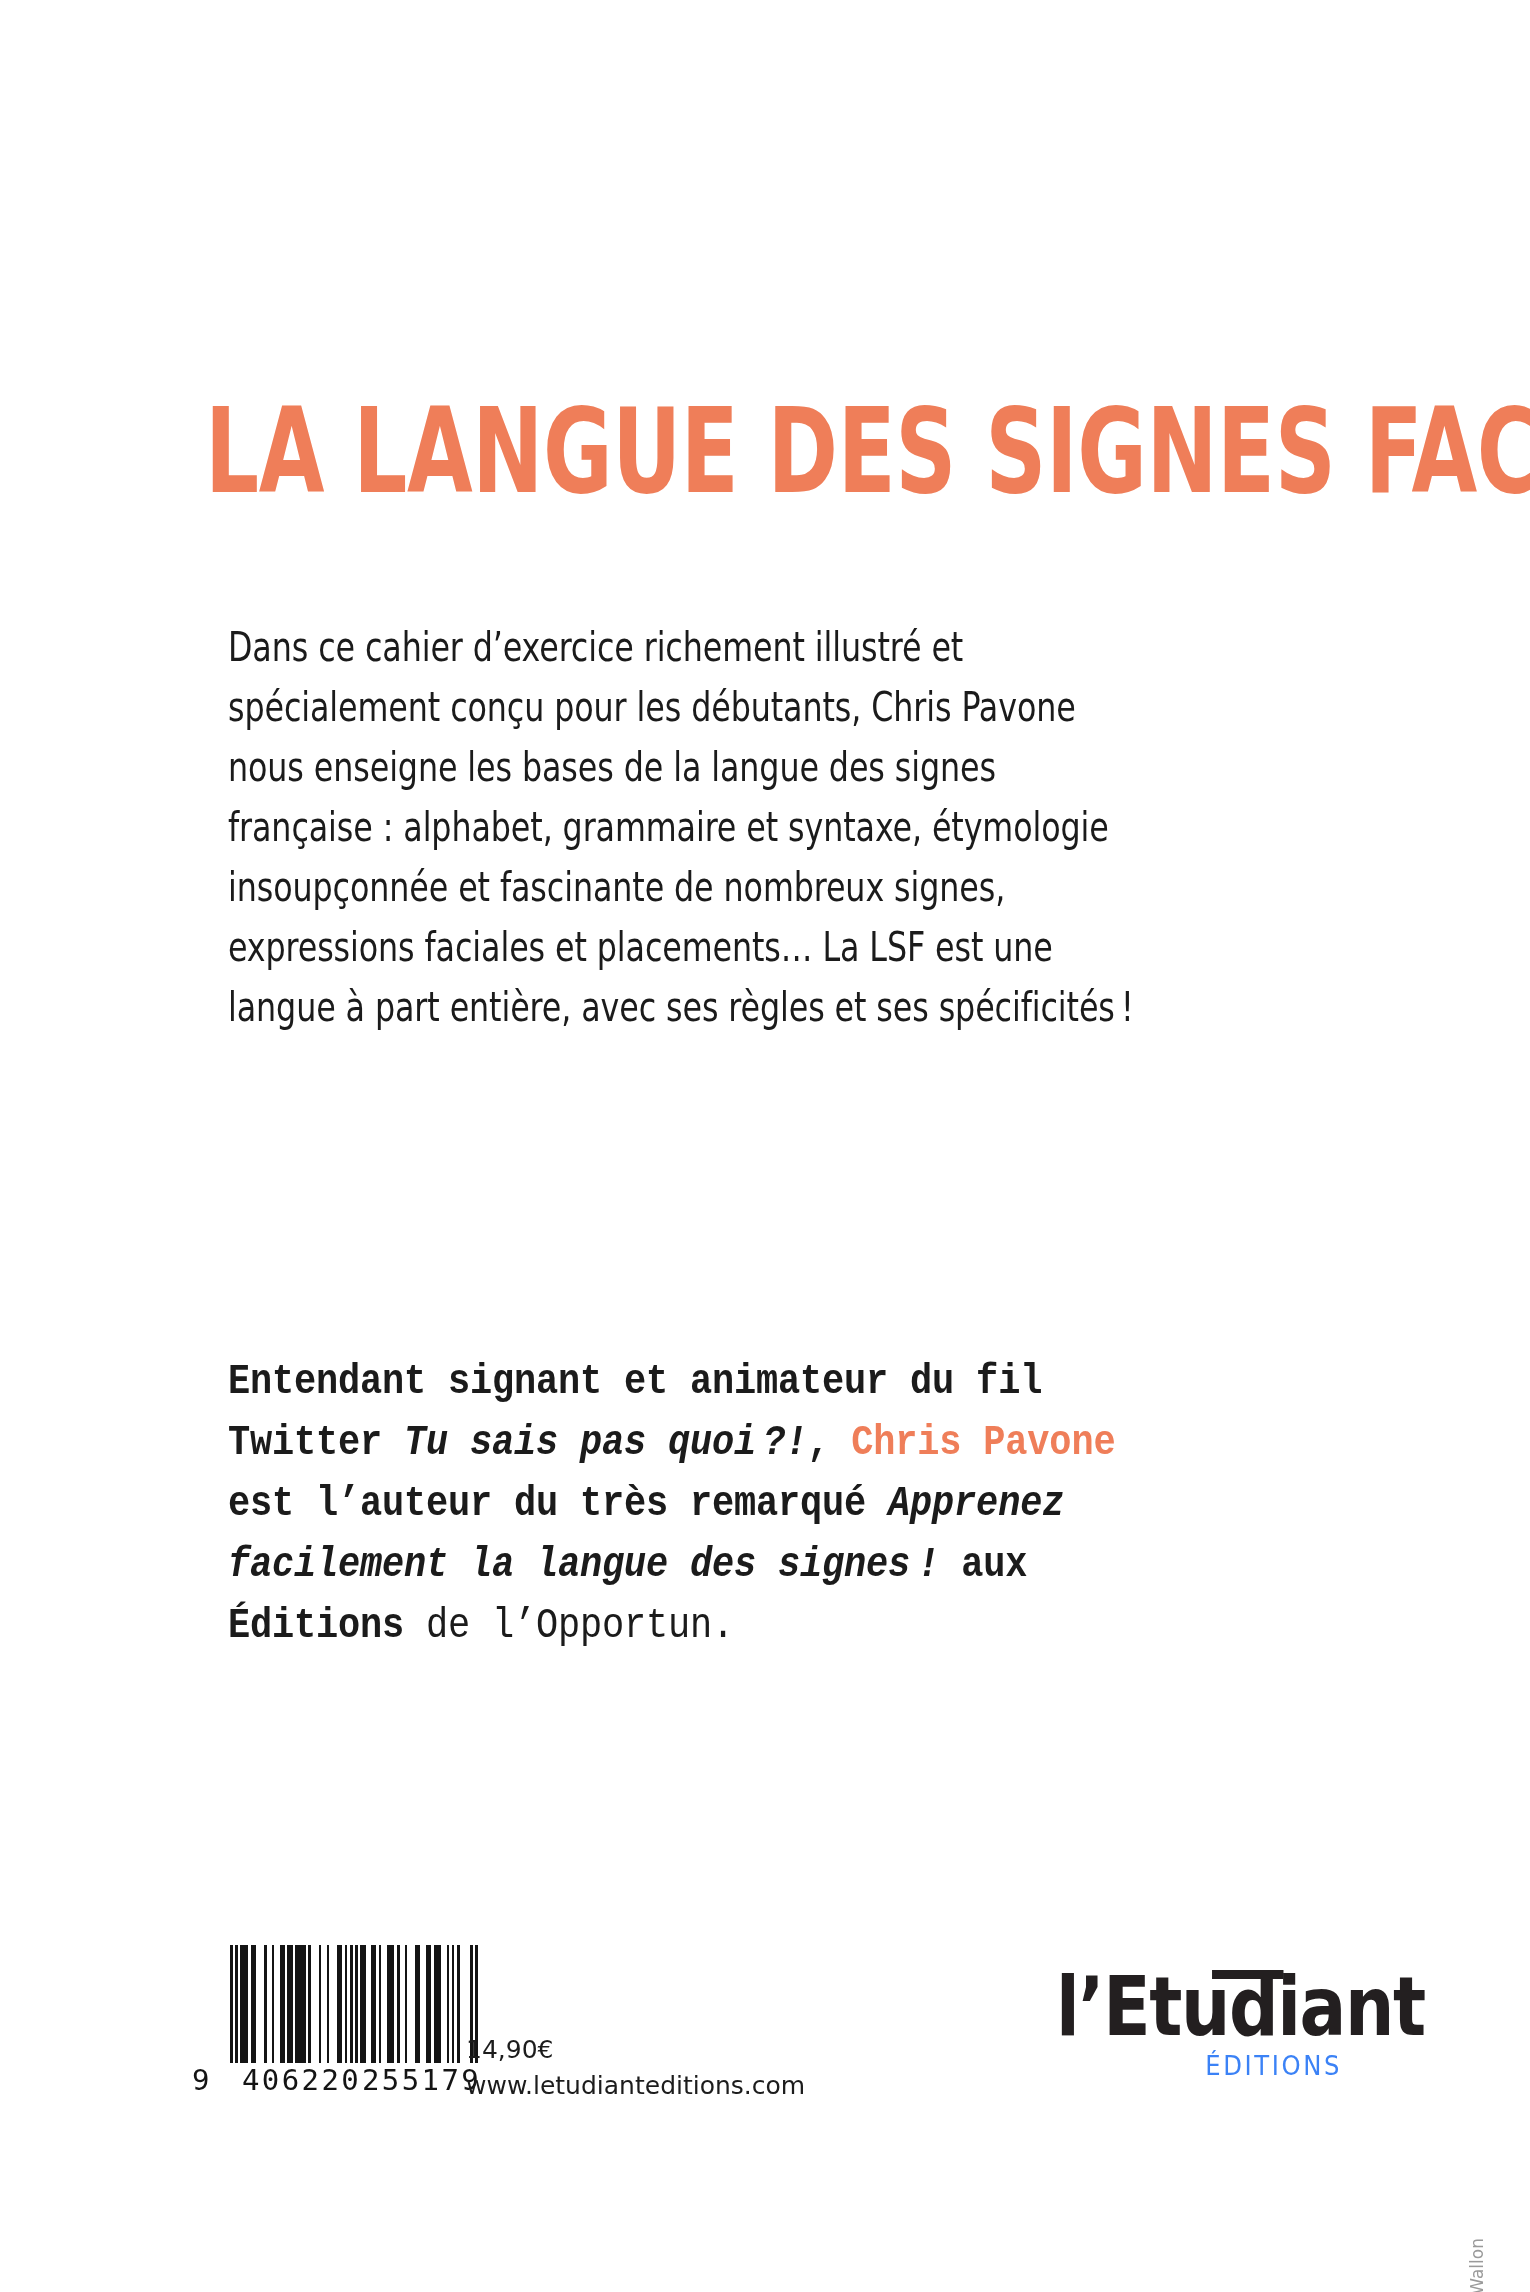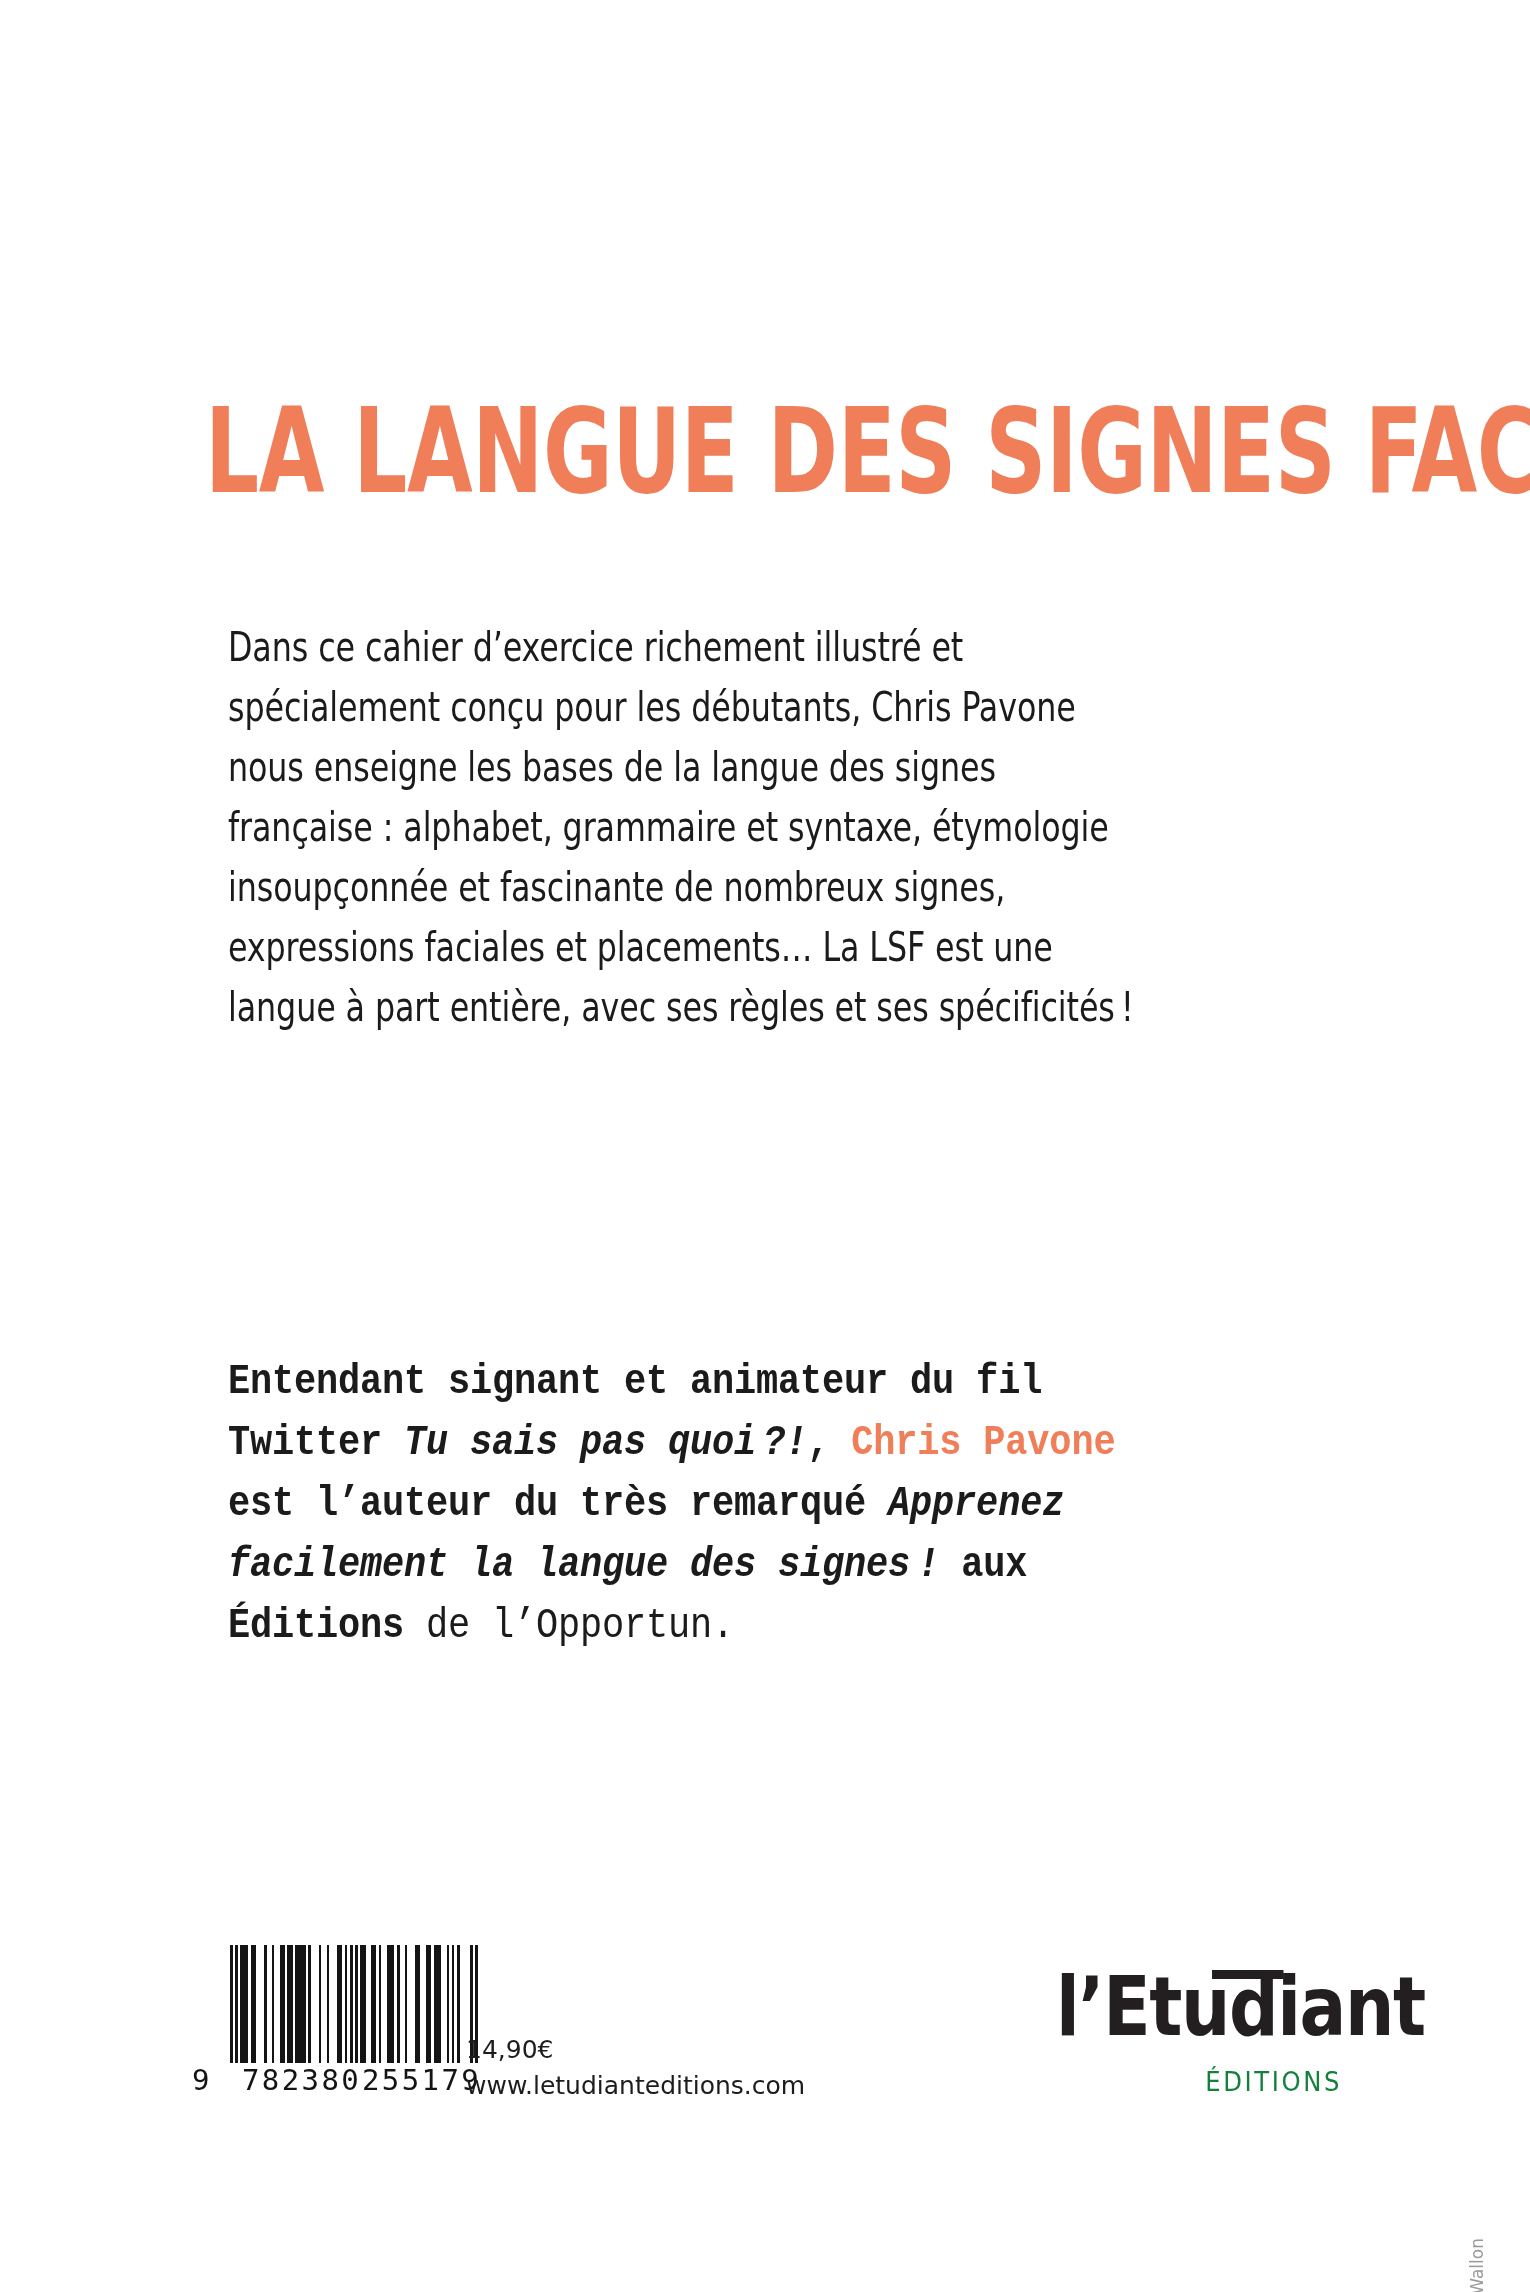--- a/index.html
+++ b/index.html
@@ -173,23 +173,23 @@
     top:4px;
     width:76px;
     height:9px;
     background:#231f20;
   }
   .logo-sub {
     font-family:"Liberation Sans Narrow","DejaVu Sans Condensed","Liberation Sans", sans-serif;
     font-weight:400;
     font-size:27px;
     letter-spacing:2.6px;
-    color:#15803d;
+    color:#3b82f6;
     text-align:right;
-    margin-top:18px;
+    margin-top:2px;
     padding-right:4px;
   }
 
   
   .credits {
     position:absolute;
     right:18px;
     bottom:54px;
     transform-origin:right bottom;
     transform:rotate(-90deg) translateY(0);
@@ -277,21 +277,21 @@
           <span style="width: 2.61053px; background: rgb(255, 255, 255);"></span>
           <span style="width: 2.61053px; background: rgb(20, 20, 20);"></span>
           <span style="width: 10.4421px; background: rgb(255, 255, 255);"></span>
           <span style="width: 2.61053px; background: rgb(20, 20, 20);"></span>
           <span style="width: 2.61053px; background: rgb(255, 255, 255);"></span>
           <span style="width: 2.61053px; background: rgb(20, 20, 20);"></span>
         </div>
     </div>
     <div class="digits-row">
       <span class="d-lead">9</span>
-      <span class="d-left">782380</span>
+      <span class="d-left">406220</span>
       <span class="d-right">255179</span>
     </div>
   </div>
 
   <div class="price-web">
     <div>14,90€</div>
     <div>www.letudianteditions.com</div>
   </div>
 
   <div class="publisher">

